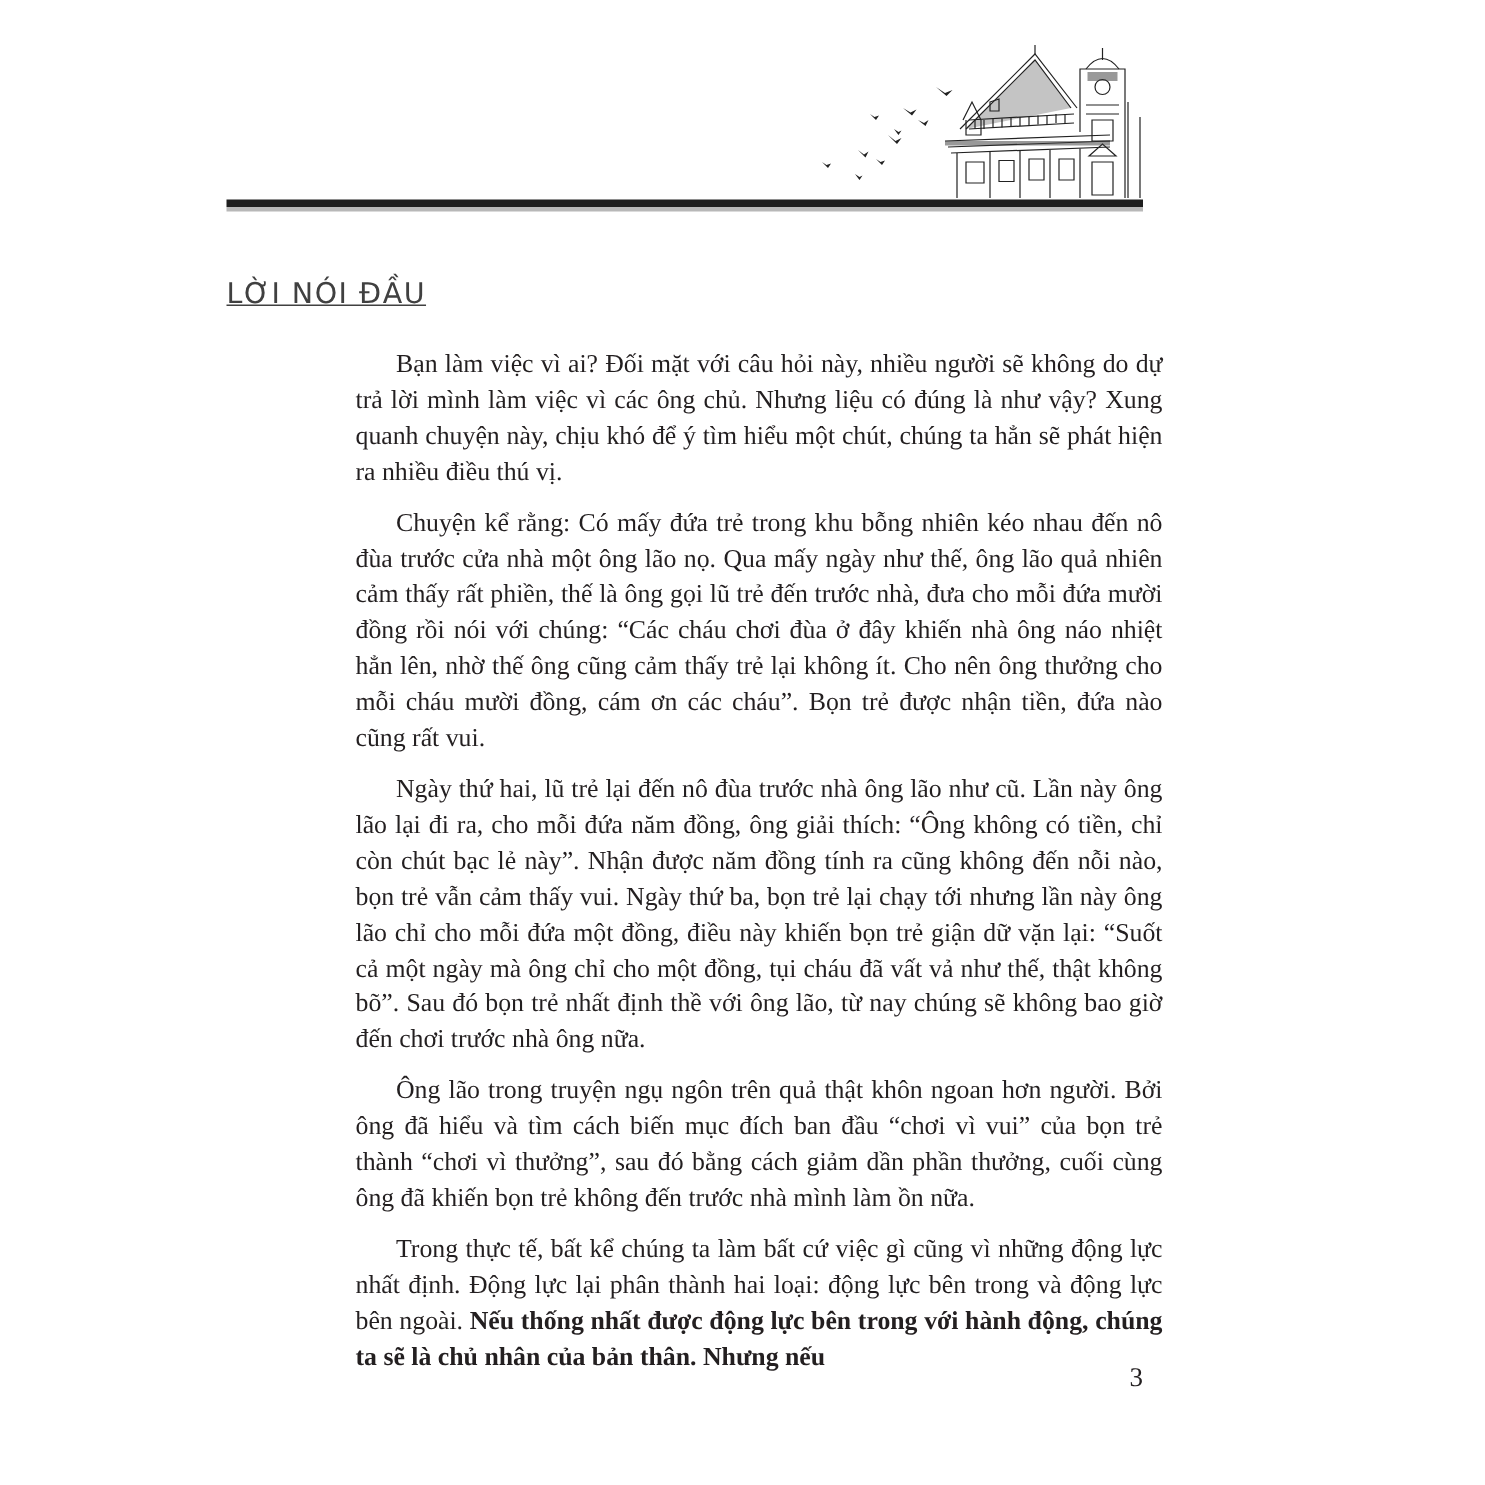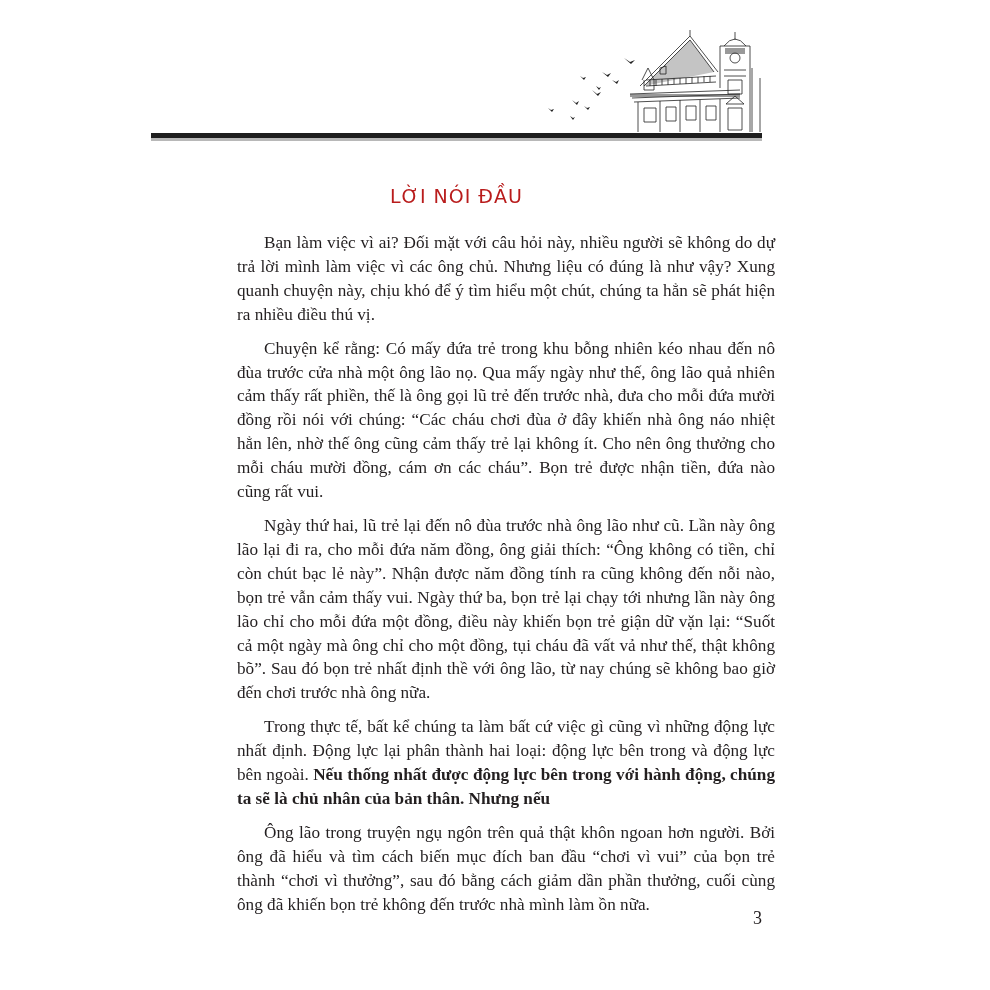--- a/index.html
+++ b/index.html
@@ -42,26 +42,26 @@
       top: 138px;
       width: 611px;
       height: 3px;
       background: #b8b8b8;
     }
     .chapter-title {
       position: absolute;
       left: 151px;
       width: 611px;
       top: 172px;
-      text-align: center;
       font-family: "DejaVu Sans", "Liberation Sans", sans-serif;
       font-size: 19px;
       letter-spacing: 1px;
-      color: #b91c1c;
+      color: #404040;
       font-weight: normal;
+      text-decoration: underline;
     }
     .body-text {
       position: absolute;
       left: 225px;
       top: 231px;
       width: 538px;
       font-size: 17.2px;
       line-height: 23.9px;
       text-align: justify;
       margin-left: 12px;
@@ -139,18 +139,18 @@
 
   <div class="header-rule"></div>
   <div class="header-rule-shadow"></div>
 
   <h1 class="chapter-title">LỜI NÓI ĐẦU</h1>
 
   <div class="body-text">
     <p>Bạn làm việc vì ai? Đối mặt với câu hỏi này, nhiều người sẽ không do dự trả lời mình làm việc vì các ông chủ. Nhưng liệu có đúng là như vậy? Xung quanh chuyện này, chịu khó để ý tìm hiểu một chút, chúng ta hẳn sẽ phát hiện ra nhiều điều thú vị.</p>
     <p>Chuyện kể rằng: Có mấy đứa trẻ trong khu bỗng nhiên kéo nhau đến nô đùa trước cửa nhà một ông lão nọ. Qua mấy ngày như thế, ông lão quả nhiên cảm thấy rất phiền, thế là ông gọi lũ trẻ đến trước nhà, đưa cho mỗi đứa mười đồng rồi nói với chúng: “Các cháu chơi đùa ở đây khiến nhà ông náo nhiệt hẳn lên, nhờ thế ông cũng cảm thấy trẻ lại không ít. Cho nên ông thưởng cho mỗi cháu mười đồng, cám ơn các cháu”. Bọn trẻ được nhận tiền, đứa nào cũng rất vui.</p>
     <p>Ngày thứ hai, lũ trẻ lại đến nô đùa trước nhà ông lão như cũ. Lần này ông lão lại đi ra, cho mỗi đứa năm đồng, ông giải thích: “Ông không có tiền, chỉ còn chút bạc lẻ này”. Nhận được năm đồng tính ra cũng không đến nỗi nào, bọn trẻ vẫn cảm thấy vui. Ngày thứ ba, bọn trẻ lại chạy tới nhưng lần này ông lão chỉ cho mỗi đứa một  đồng, điều này khiến bọn trẻ giận dữ vặn lại: “Suốt cả một ngày mà ông chỉ cho một đồng, tụi cháu đã vất vả như thế, thật không bõ”. Sau đó bọn trẻ nhất định thề với ông lão, từ nay chúng sẽ không bao giờ đến chơi trước nhà ông nữa.</p>
+    <p>Ông lão trong truyện ngụ ngôn trên quả thật khôn ngoan hơn người. Bởi ông đã hiểu và tìm cách biến mục đích ban đầu “chơi vì vui” của bọn trẻ thành “chơi vì thưởng”, sau đó bằng cách giảm dần phần thưởng, cuối cùng ông đã khiến bọn trẻ không đến trước nhà mình làm ồn nữa.</p>
     <p><span>Trong thực tế, bất kể chúng ta làm bất cứ việc gì cũng vì những động lực nhất định. Động lực lại phân thành hai loại: động lực bên trong và động lực bên ngoài. </span><b>Nếu thống nhất được động lực bên trong với hành động, chúng ta sẽ là chủ nhân của bản thân. Nhưng nếu</b></p>
-    <p>Ông lão trong truyện ngụ ngôn trên quả thật khôn ngoan hơn người. Bởi ông đã hiểu và tìm cách biến mục đích ban đầu “chơi vì vui” của bọn trẻ thành “chơi vì thưởng”, sau đó bằng cách giảm dần phần thưởng, cuối cùng ông đã khiến bọn trẻ không đến trước nhà mình làm ồn nữa.</p>
   </div>
 
   <div class="page-number">3</div>
 </div>
 
 </body></html>

